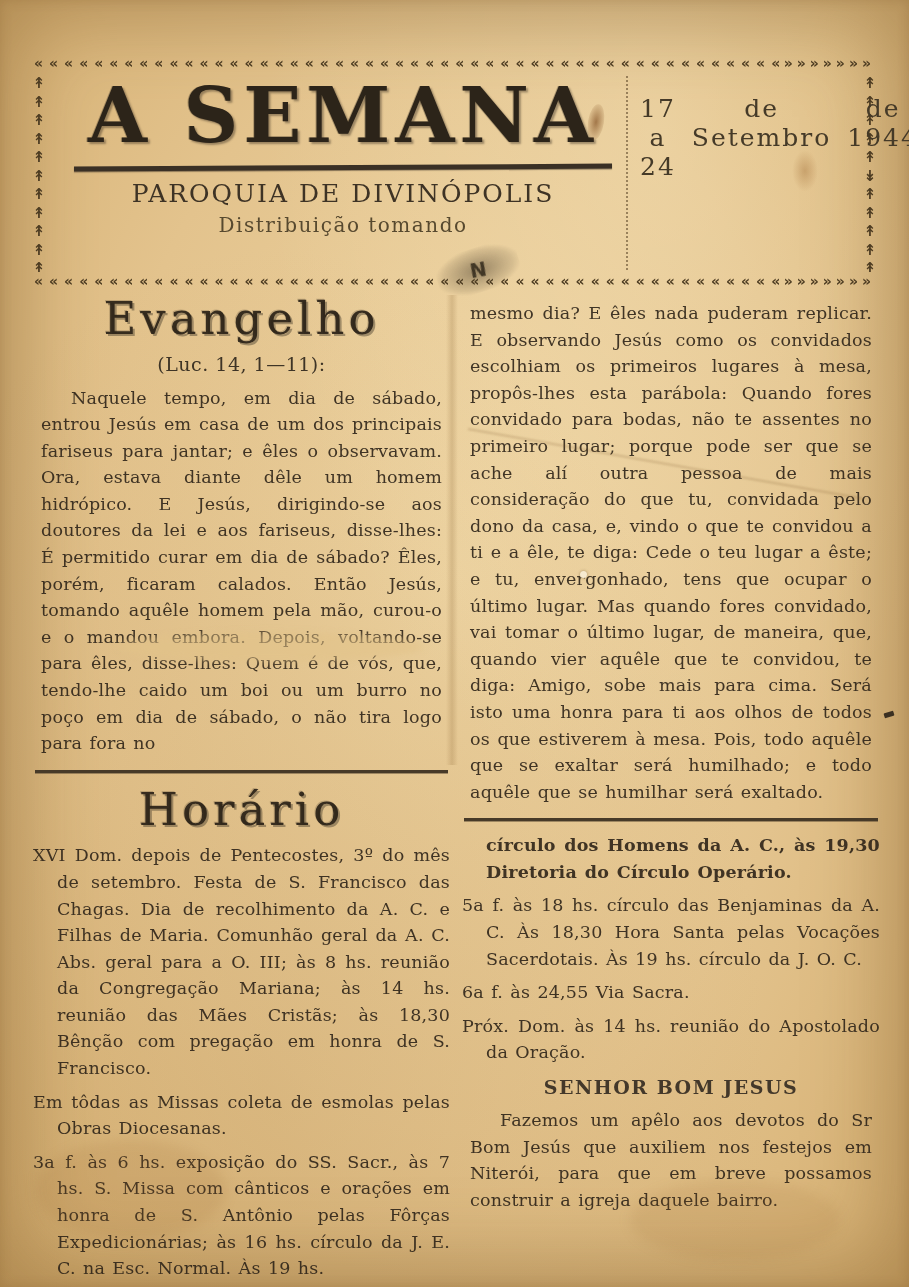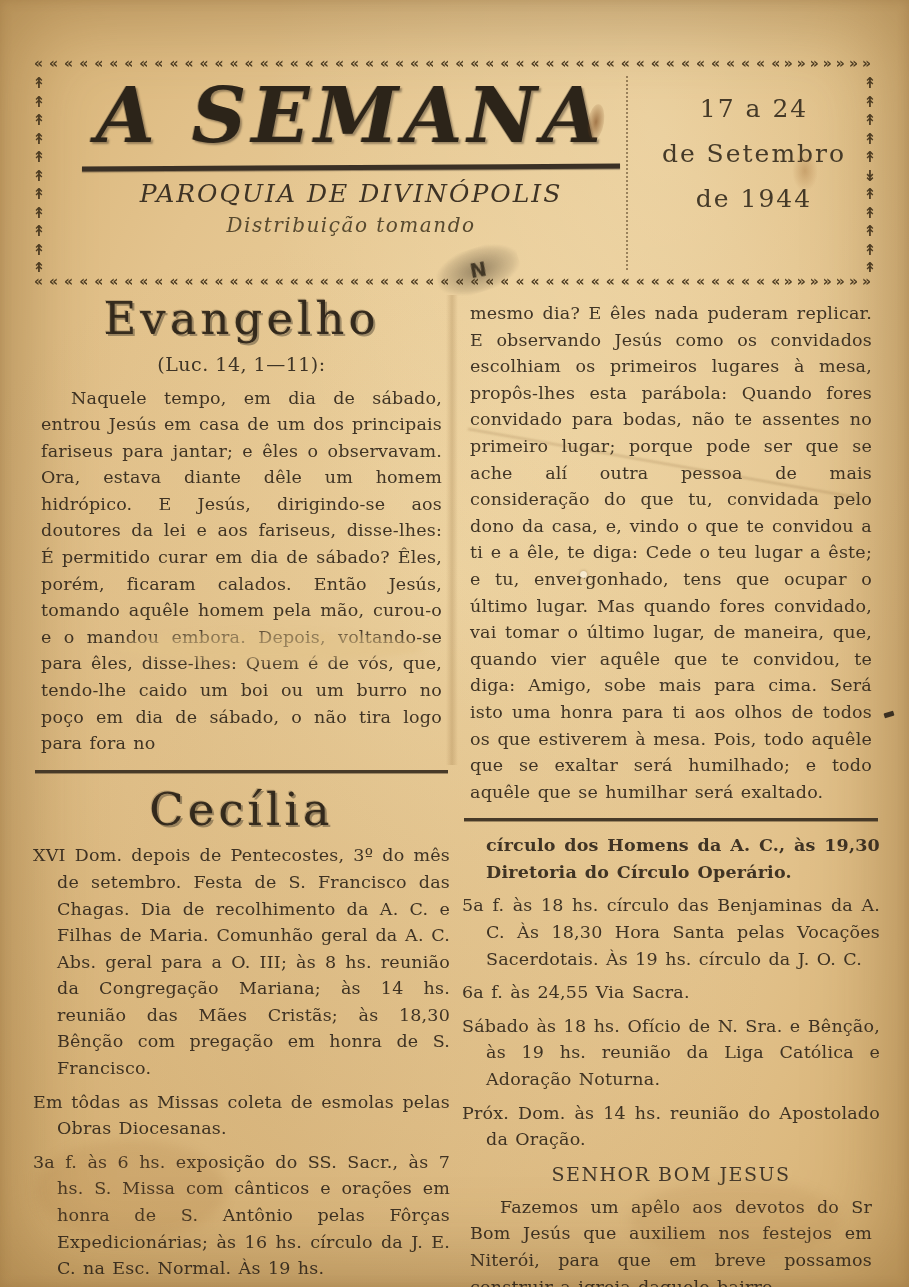--- a/index.html
+++ b/index.html
@@ -17,31 +17,31 @@
     font-family:"DejaVu Sans", sans-serif;font-weight:700;font-size:14px;color:#4d3c22;}
   .border-h .arrows-left{flex:1;overflow:hidden;white-space:nowrap;letter-spacing:6px;}
   .border-h .arrows-right{white-space:nowrap;letter-spacing:4px;}
   .border-h.top{top:0;}
   .border-h.bottom{bottom:0;}
   .border-v{position:absolute;top:22px;bottom:20px;width:22px;text-align:center;
     font-family:"DejaVu Sans", sans-serif;font-size:15px;line-height:18.5px;
     white-space:pre-line;color:#4d3c22;font-weight:700;overflow:hidden;}
   .border-v.left{left:0;}
   .border-v.right{right:0;}
-  .masthead-main{position:absolute;left:44px;top:24px;width:558px;text-align:center;font-style:italic;}
+  .masthead-main{position:absolute;left:36px;top:24px;width:558px;text-align:center;}
   .paper-title{margin:0;font-size:76px;line-height:1.05;font-weight:700;letter-spacing:5px;
     color:#2c2419;text-shadow:2px 2px 2px rgba(44,36,25,.40), -1px 0 0 rgba(44,36,25,.30);}
   .title-rule{height:5px;margin:9px 10px 9px;background:#3a3025;transform:rotate(-.3deg);
     box-shadow:0 1px 1px rgba(58,48,37,.5);}
   .parish-line{font-size:25px;letter-spacing:2px;color:#3e3325;}
   .distribution-line{font-size:20px;letter-spacing:1.5px;color:#57492f;margin-top:5px;}
   .masthead-divider{position:absolute;left:598px;top:24px;bottom:22px;width:0;
     border-left:2px dotted rgba(85,63,35,.55);}
   .date-block{position:absolute;left:612px;top:42px;width:228px;display:flex;
-    flex-direction:column;gap:16px;text-align:center;font-size:25px;letter-spacing:2px;color:#453a28;}
+    flex-direction:row;gap:16px;text-align:center;font-size:25px;letter-spacing:2px;color:#453a28;}
   .stamp{position:absolute;left:408px;top:196px;width:84px;height:44px;transform:rotate(-18deg);
     background:radial-gradient(ellipse at 50% 50%, rgba(52,42,28,.45), rgba(52,42,28,.12) 60%, transparent 75%);
     filter:blur(.4px);display:flex;align-items:center;justify-content:center;}
   .stamp span{font-family:"DejaVu Sans", sans-serif;font-weight:700;font-size:20px;
     color:rgba(40,32,20,.8);transform:rotate(8deg);}
   
   .col{position:absolute;top:292px;}
   .col.left{left:33px;width:417px;}
   .col.right{left:462px;width:418px;}
   .fancy{margin:2px 0 8px;text-align:center;font-size:45px;line-height:1.1;font-weight:400;
@@ -49,21 +49,21 @@
     text-shadow:2px 2px 0 rgba(53,44,33,.40), -1px -1px 0 rgba(53,44,33,.22);}
   .centerline{text-align:center;font-size:19px;line-height:25px;color:#3e3426;margin-bottom:7px;letter-spacing:.5px;}
   .body-text{margin:8px;font-size:17.5px;line-height:26.6px;text-align:justify;
     color:rgba(45,36,24,.90);word-spacing:1.5px;letter-spacing:.2px;}
   .para-indent{text-indent:30px;}
   .section-rule{height:3px;background:#473a28;margin:13px 2px 0;box-shadow:0 1px 0 rgba(71,58,40,.45);}
   .col .fancy.horario{margin-top:12px;}
   .item{margin:0 0 7px;padding-left:24px;text-indent:-24px;}
   .item.cont{text-indent:0;font-weight:bold;}
   .sub-head{margin:10px 0 9px;text-align:center;font-size:19px;letter-spacing:1.5px;
-    font-weight:400;color:#43382a;}
+    font-weight:700;color:#43382a;}
   
   .stain{position:absolute;pointer-events:none;}
   .s1{left:588px;top:104px;width:16px;height:36px;border-radius:50%;transform:rotate(9deg);
     background:radial-gradient(ellipse, rgba(124,72,28,.65), rgba(124,72,28,.12) 70%, transparent);}
   .s2{left:792px;top:150px;width:26px;height:42px;border-radius:50%;
     background:radial-gradient(ellipse, rgba(150,95,40,.35), transparent 70%);}
   .s3{left:118px;top:632px;width:305px;height:30px;border-radius:50%;filter:blur(3px);
     background:rgba(226,195,136,.55);}
   .s4{left:36px;top:1140px;width:190px;height:100px;border-radius:50%;filter:blur(6px);
     background:rgba(156,108,50,.14);}
@@ -135,34 +135,33 @@
       <span class="arrows-right">»»»»»»»</span>
     </div>
   </div>
 
   <div class="col left">
     <h2 class="fancy">Evangelho</h2>
     <div class="centerline">(Luc. 14, 1—11):</div>
     <p class="body-text para-indent">Naquele tempo, em dia de sábado, entrou Jesús em casa de um dos principais fariseus para jantar; e êles o observavam. Ora, estava diante dêle um homem hidrópico. E Jesús, dirigindo-se aos doutores da lei e aos fariseus, disse-lhes: É permitido curar em dia de sábado? Êles, porém, ficaram calados. Então Jesús, tomando aquêle homem pela mão, curou-o e o mandou embora. Depois, voltando-se para êles, disse-lhes: Quem é de vós, que, tendo-lhe caido um boi ou um burro no poço em dia de sábado, o não tira logo para fora no</p>
     <div class="section-rule"></div>
 
-    <h2 class="fancy horario">Cecília</h2>
+    <h2 class="fancy horario">Horário</h2>
     <p class="body-text item">XVI Dom. depois de Pentecostes, 3º do mês de setembro. Festa de S. Francisco das Chagas. Dia de recolhimento da A. C. e Filhas de Maria. Comunhão geral da A. C. Abs. geral para a O. III; às 8 hs. reunião da Congregação Mariana; às 14 hs. reunião das Mães Cristãs; às 18,30 Bênção com pregação em honra de S. Francisco.</p>
     <p class="body-text item">Em tôdas as Missas coleta de esmolas pelas Obras Diocesanas.</p>
     <p class="body-text item">3a f. às 6 hs. exposição do SS. Sacr., às 7 hs. S. Missa com cânticos e orações em honra de S. Antônio pelas Fôrças Expedicionárias; às 16 hs. círculo da J. E. C. na Esc. Normal. Às 19 hs.</p>
   </div>
 
   <div class="col right">
     <p class="body-text">mesmo dia? E êles nada puderam replicar. E observando Jesús como os convidados escolhiam os primeiros lugares à mesa, propôs-lhes esta parábola: Quando fores convidado para bodas, não te assentes no primeiro lugar; porque pode ser que se ache alí outra pessoa de mais consideração do que tu, convidada pelo dono da casa, e, vindo o que te convidou a ti e a êle, te diga: Cede o teu lugar a êste; e tu, envergonhado, tens que ocupar o último lugar. Mas quando fores convidado, vai tomar o último lugar, de maneira, que, quando vier aquêle que te convidou, te diga: Amigo, sobe mais para cima. Será isto uma honra para ti aos olhos de todos os que estiverem à mesa. Pois, todo aquêle que se exaltar será humilhado; e todo aquêle que se humilhar será exaltado.</p>
     <div class="section-rule"></div>
     <div style="height:11px"></div>
     <p class="body-text item cont">círculo dos Homens da A. C., às 19,30 Diretoria do Círculo Operário.</p>
     <p class="body-text item">5a f. às 18 hs. círculo das Benjaminas da A. C. Às 18,30 Hora Santa pelas Vocações Sacerdotais. Às 19 hs. círculo da J. O. C.</p>
     <p class="body-text item">6a f. às 24,55 Via Sacra.</p>
-    <p class="body-text item">Sábado às 18 hs. Ofício de N. Sra. e Bênção, às 19 hs. reunião da Liga Católica e Adoração Noturna.</p>
     <p class="body-text item">Próx. Dom. às 14 hs. reunião do Apostolado da Oração.</p>
     <h3 class="sub-head">SENHOR BOM JESUS</h3>
     <p class="body-text para-indent">Fazemos um apêlo aos devotos do Sr Bom Jesús que auxiliem nos festejos em Niterói, para que em breve possamos construir a igreja daquele bairro.</p>
   </div>
 
   <div class="stain s1"></div>
   <div class="stain s2"></div>
   <div class="stain s3"></div>
   <div class="stain s4"></div>
   <div class="stain s5"></div>

